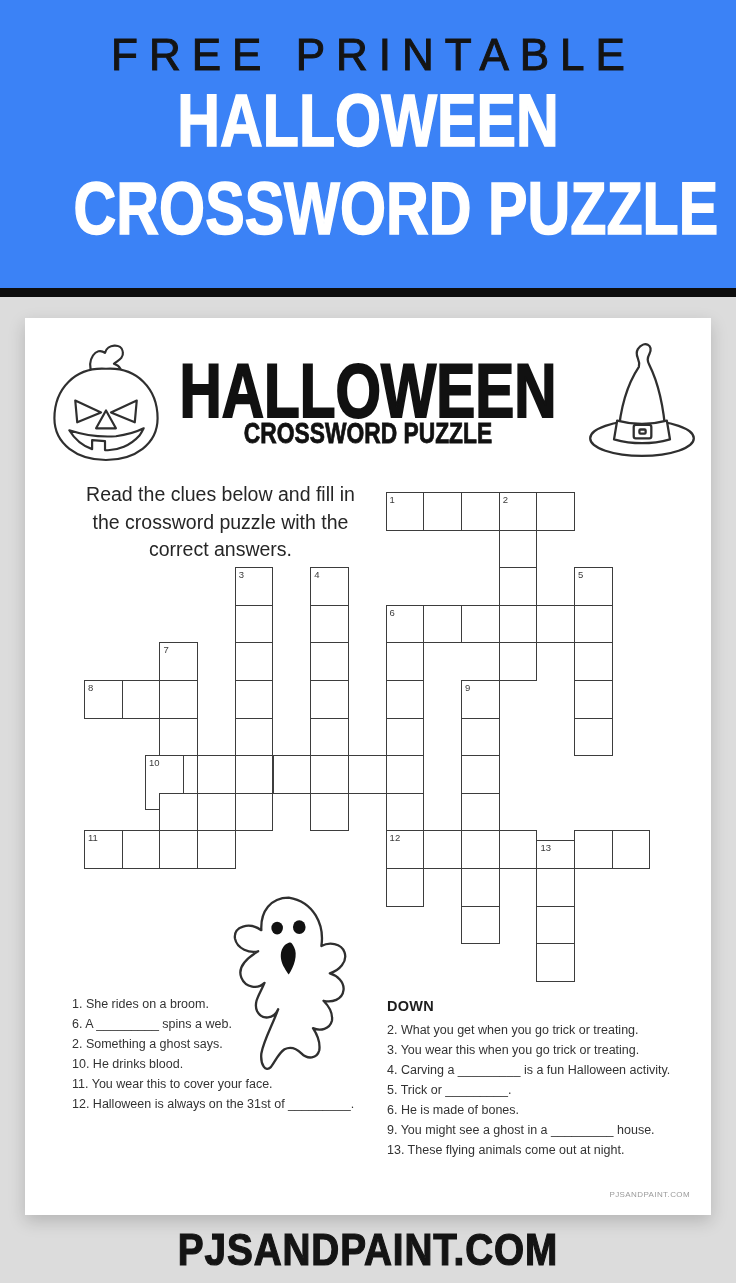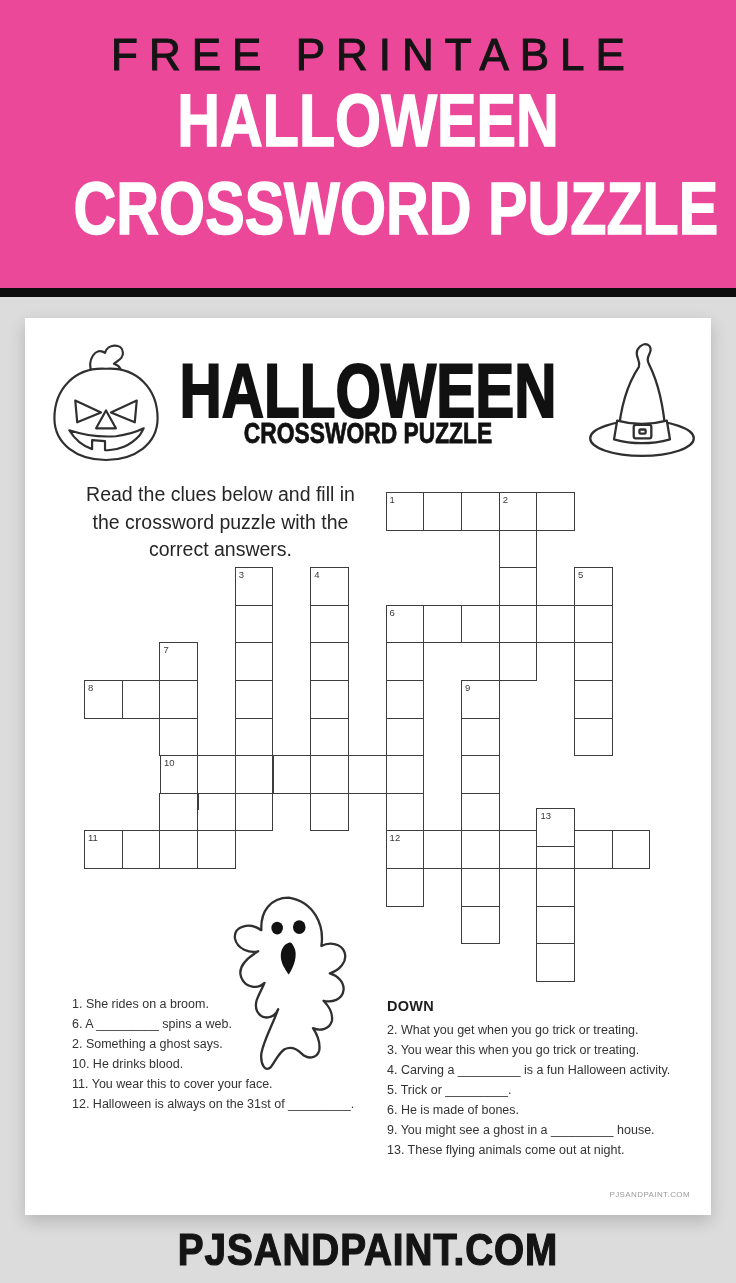--- a/index.html
+++ b/index.html
@@ -1,21 +1,21 @@
 <!DOCTYPE html>
 <html><head>
 <meta charset="utf-8">
 <style>
   * { margin:0; padding:0; box-sizing:border-box; }
   html,body { width:736px; background:#dcdcdc; }
   body { font-family:"Liberation Sans", sans-serif; }
   .page { position:relative; width:736px; height:1283px; background:#dcdcdc; overflow:hidden; }
 
   
-  .banner { position:absolute; left:0; top:0; width:736px; height:288px; background:#ec4899; }
+  .banner { position:absolute; left:0; top:0; width:736px; height:288px; background:#3b82f6; }
   .kicker { position:absolute; left:0; right:0; top:30px; text-align:center;
             font-size:44px; font-weight:400; letter-spacing:11px; text-indent:11px;
             color:#141414; -webkit-text-stroke:1px #141414; }
   .b-title { position:absolute; left:0; right:0; text-align:center; color:#ffffff;
              font-size:74px; line-height:78px; font-weight:700;
              transform:scaleX(0.8); transform-origin:50% 50%;
              -webkit-text-stroke:1.5px #ffffff; white-space:nowrap; }
   .b-title1 { top:82px; }
   .b-title2 { top:170px; }
   .divider { position:absolute; left:0; top:288px; width:736px; height:9px; background:#0d0d0d; }
@@ -148,21 +148,21 @@
         <div class="cw-cell" style="left: 436px; top: 362px; width: 38.7px; height: 38.6px;">
           <span class="cw-num">9</span>
         </div>
         <div class="cw-cell" style="left: 549.1px; top: 362px; width: 38.7px; height: 38.6px;"></div>
         <div class="cw-cell" style="left: 134.4px; top: 399.6px; width: 38.7px; height: 38.6px;"></div>
         <div class="cw-cell" style="left: 209.8px; top: 399.6px; width: 38.7px; height: 38.6px;"></div>
         <div class="cw-cell" style="left: 285.2px; top: 399.6px; width: 38.7px; height: 38.6px;"></div>
         <div class="cw-cell" style="left: 360.6px; top: 399.6px; width: 38.7px; height: 38.6px;"></div>
         <div class="cw-cell" style="left: 436px; top: 399.6px; width: 38.7px; height: 38.6px;"></div>
         <div class="cw-cell" style="left: 549.1px; top: 399.6px; width: 38.7px; height: 38.6px;"></div>
-        <div class="cw-cell" style="left: 135px; top: 437.2px; width: 38.7px; height: 55px;">
+        <div class="cw-cell" style="left: 120px; top: 437.2px; width: 38.7px; height: 55px;">
           <span class="cw-num">10</span>
         </div>
         <div class="cw-cell" style="left: 172.1px; top: 437.2px; width: 38.7px; height: 38.6px;"></div>
         <div class="cw-cell" style="left: 209.8px; top: 437.2px; width: 38.7px; height: 38.6px;"></div>
         <div class="cw-cell" style="left: 247.5px; top: 437.2px; width: 38.7px; height: 38.6px;"></div>
         <div class="cw-cell" style="left: 285.2px; top: 437.2px; width: 38.7px; height: 38.6px;"></div>
         <div class="cw-cell" style="left: 322.9px; top: 437.2px; width: 38.7px; height: 38.6px;"></div>
         <div class="cw-cell" style="left: 360.6px; top: 437.2px; width: 38.7px; height: 38.6px;"></div>
         <div class="cw-cell" style="left: 436px; top: 437.2px; width: 38.7px; height: 38.6px;"></div>
         <div class="cw-cell" style="left: 134.4px; top: 474.8px; width: 38.7px; height: 38.6px;"></div>
@@ -175,21 +175,21 @@
         </div>
         <div class="cw-cell" style="left: 96.7px; top: 512.4px; width: 38.7px; height: 38.6px;"></div>
         <div class="cw-cell" style="left: 134.4px; top: 512.4px; width: 38.7px; height: 38.6px;"></div>
         <div class="cw-cell" style="left: 172.1px; top: 512.4px; width: 38.7px; height: 38.6px;"></div>
         <div class="cw-cell" style="left: 360.6px; top: 512.4px; width: 38.7px; height: 38.6px;">
           <span class="cw-num">12</span>
         </div>
         <div class="cw-cell" style="left: 398.3px; top: 512.4px; width: 38.7px; height: 38.6px;"></div>
         <div class="cw-cell" style="left: 436px; top: 512.4px; width: 38.7px; height: 38.6px;"></div>
         <div class="cw-cell" style="left: 473.7px; top: 512.4px; width: 38.7px; height: 38.6px;"></div>
-        <div class="cw-cell" style="left: 511.4px; top: 490px; width: 38.7px; height: 38.6px;">
+        <div class="cw-cell" style="left: 511.4px; top: 522px; width: 38.7px; height: 38.6px;">
           <span class="cw-num">13</span>
         </div>
         <div class="cw-cell" style="left: 549.1px; top: 512.4px; width: 38.7px; height: 38.6px;"></div>
         <div class="cw-cell" style="left: 586.8px; top: 512.4px; width: 38.7px; height: 38.6px;"></div>
         <div class="cw-cell" style="left: 360.6px; top: 550px; width: 38.7px; height: 38.6px;"></div>
         <div class="cw-cell" style="left: 436px; top: 550px; width: 38.7px; height: 38.6px;"></div>
         <div class="cw-cell" style="left: 511.4px; top: 550px; width: 38.7px; height: 38.6px;"></div>
         <div class="cw-cell" style="left: 436px; top: 587.6px; width: 38.7px; height: 38.6px;"></div>
         <div class="cw-cell" style="left: 511.4px; top: 587.6px; width: 38.7px; height: 38.6px;"></div>
         <div class="cw-cell" style="left: 511.4px; top: 625.2px; width: 38.7px; height: 38.6px;"></div>

